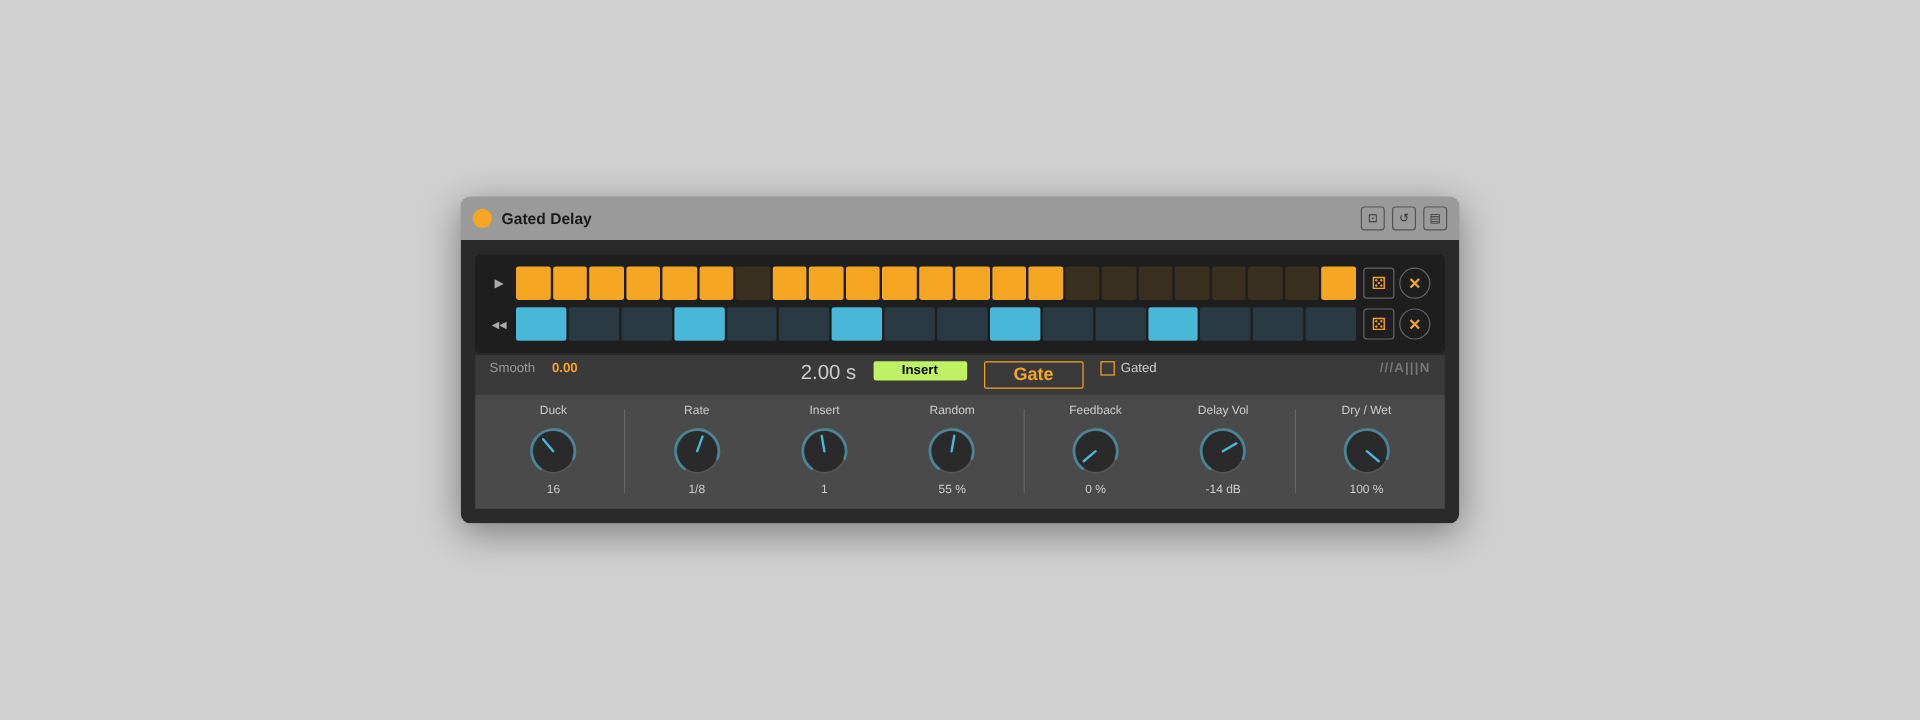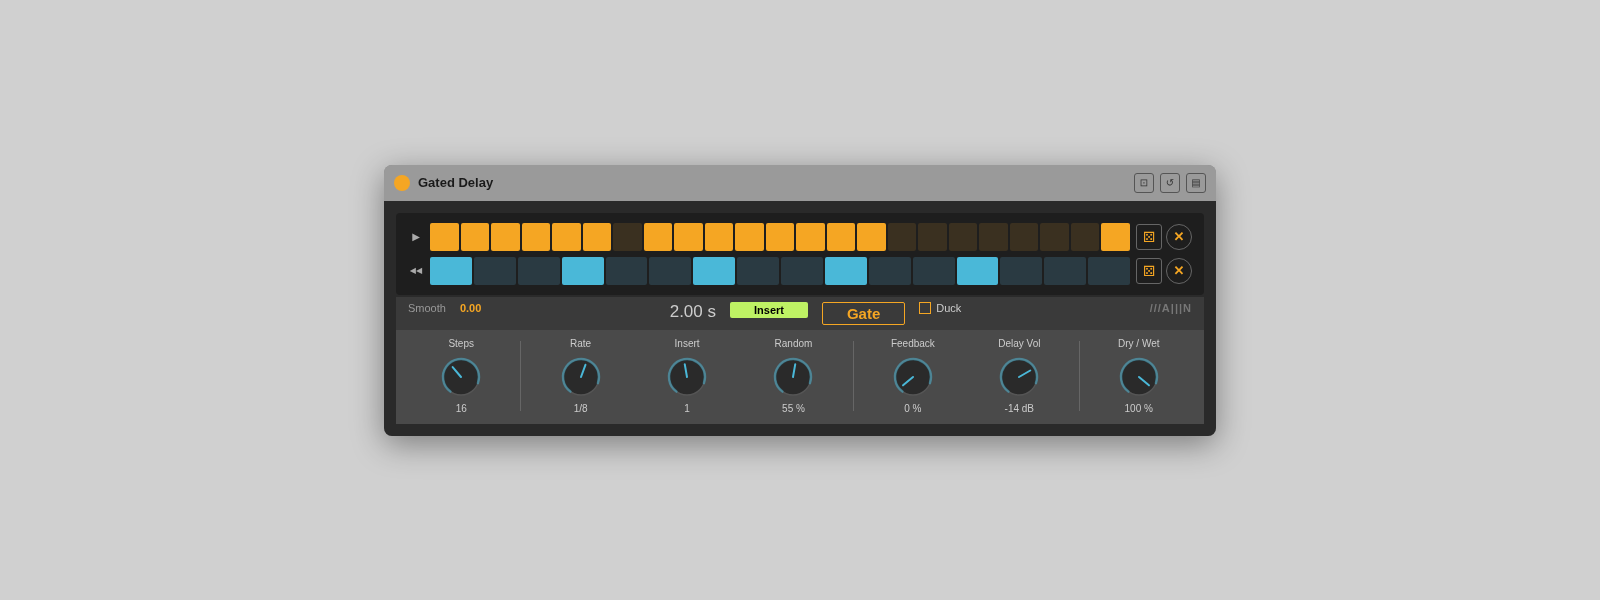--- a/index.html
+++ b/index.html
@@ -355,28 +355,28 @@
     </div>
 
     <div class="bottom-bar">
       <span class="smooth-label">Smooth</span>
       <span class="smooth-value">0.00</span>
       <span class="time-value">2.00 s</span>
       <button class="insert-btn">Insert</button>
       <button class="gate-btn">Gate</button>
       <div class="duck-container">
         <input type="checkbox" class="duck-checkbox" style="">
-        <span>Duck</span>
+        <span>Gated</span>
       </div>
       <span class="brand-text">///A|||N</span>
     </div>
 
     <div class="knobs-area" id="knobs-area">
         <div class="knob-group">
-          <div class="knob-label">Steps</div>
+          <div class="knob-label">Duck</div>
           <div><svg width="44" height="44" class="knob-svg" viewBox="0 0 44 44">
       <circle cx="22" cy="22" r="18" fill="#2a2a2a" stroke="#555" stroke-width="1.5"></circle>
       <circle cx="22" cy="22" r="18" fill="none" stroke="#4ab8d8" stroke-width="2.5" stroke-dasharray="113.09733552923255" stroke-dashoffset="33.929200658769766" stroke-linecap="round" transform="rotate(126 22 22)" opacity="0.5"></circle>
       <line x1="22" y1="22" x2="13.643761074074988" y2="12.041422239453286" stroke="#4ab8d8" stroke-width="2" stroke-linecap="round"></line>
     </svg></div>
           <div class="knob-value">16</div>
         </div>
         <div class="knob-separator"></div>
         <div class="knob-group">
           <div class="knob-label">Rate</div>

